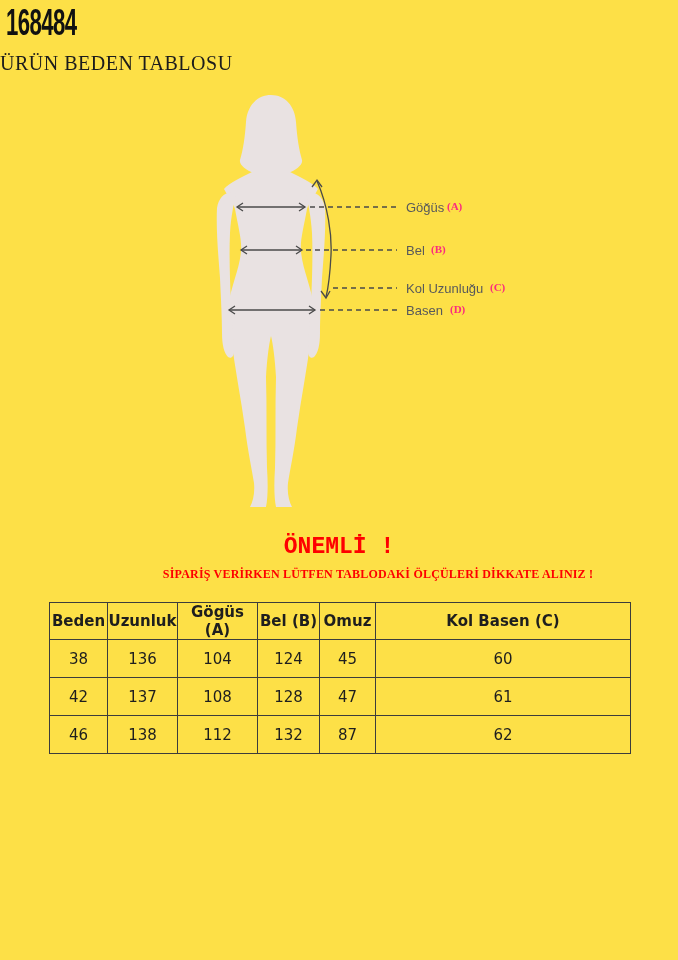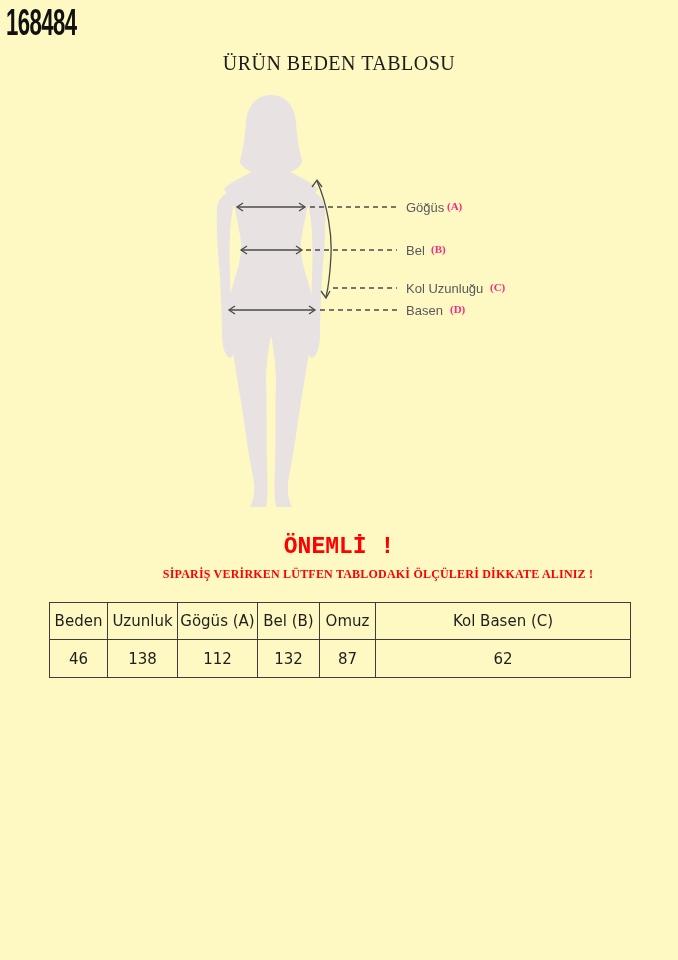--- a/index.html
+++ b/index.html
@@ -1,34 +1,34 @@
 <!DOCTYPE html>
 <html><head>
 <meta charset="utf-8">
 <style>
   html,body{margin:0;padding:0;background:#ffffff;}
   .page{
     position:relative;
     width:678px;height:960px;
-    background:#fef9c3;
+    background:#fde047;
     overflow:hidden;
     font-family:"Liberation Sans",sans-serif;
   }
   .product-code{
     position:absolute;left:6px;top:4px;
     font-family:"Liberation Sans",sans-serif;
     font-weight:bold;font-size:37px;line-height:1;
     color:#111;
     transform:scaleX(0.60);transform-origin:left top;
     letter-spacing:-1px;
     white-space:nowrap;
   }
   .page-title{
     position:absolute;left:0;top:52px;width:678px;
-    text-align:center;
+    text-align:left;
     font-family:"Liberation Serif",serif;
     font-size:20px;color:#1c1c1c;
     letter-spacing:0.5px;
   }
   .diagram{
     position:absolute;left:150px;top:85px;
     width:470px;height:435px;
   }
   .notice-heading{
     position:absolute;left:0;top:534px;width:678px;
@@ -51,21 +51,21 @@
     border-collapse:collapse;
     table-layout:fixed;
     font-family:"DejaVu Sans","Liberation Sans",sans-serif;
     font-size:15px;color:#1e1e1e;
   }
   table.size-table th, table.size-table td{
     border:1px solid #3c3c3c;
     text-align:center;vertical-align:middle;
     padding:0;
   }
-  table.size-table th{height:36px;font-weight:normal;}
+  table.size-table th{height:36px;font-weight:bold;}
   table.size-table td{height:37px;font-weight:normal;}
   .diagram text{
     font-family:"Liberation Sans",sans-serif;
     font-size:13px;
   }
   .diagram text.code{
     font-family:"Liberation Serif",serif;
     font-size:11px;font-weight:bold;
   }
 </style>
@@ -167,20 +167,36 @@
         <th>Beden</th>
         <th>Uzunluk</th>
         <th>Gögüs (A)</th>
         <th>Bel (B)</th>
         <th>Omuz</th>
         <th>Kol Basen (C)</th>
       </tr>
     </thead>
     <tbody>
       <tr>
+        <td>38</td>
+        <td>136</td>
+        <td>104</td>
+        <td>124</td>
+        <td>45</td>
+        <td>60</td>
+      </tr>
+      <tr>
+        <td>42</td>
+        <td>137</td>
+        <td>108</td>
+        <td>128</td>
+        <td>47</td>
+        <td>61</td>
+      </tr>
+      <tr>
         <td>46</td>
         <td>138</td>
         <td>112</td>
         <td>132</td>
         <td>87</td>
         <td>62</td>
       </tr>
     </tbody>
   </table>
 

